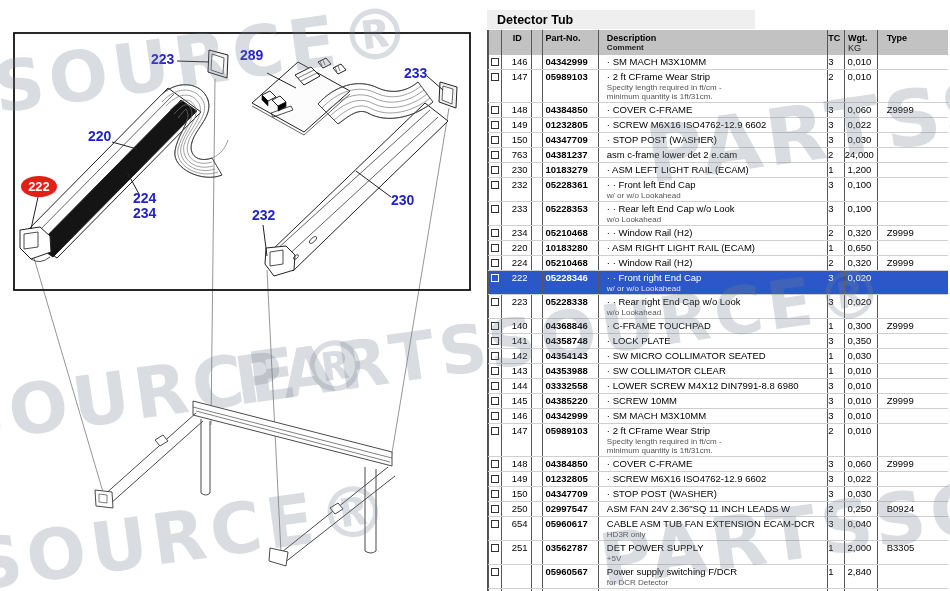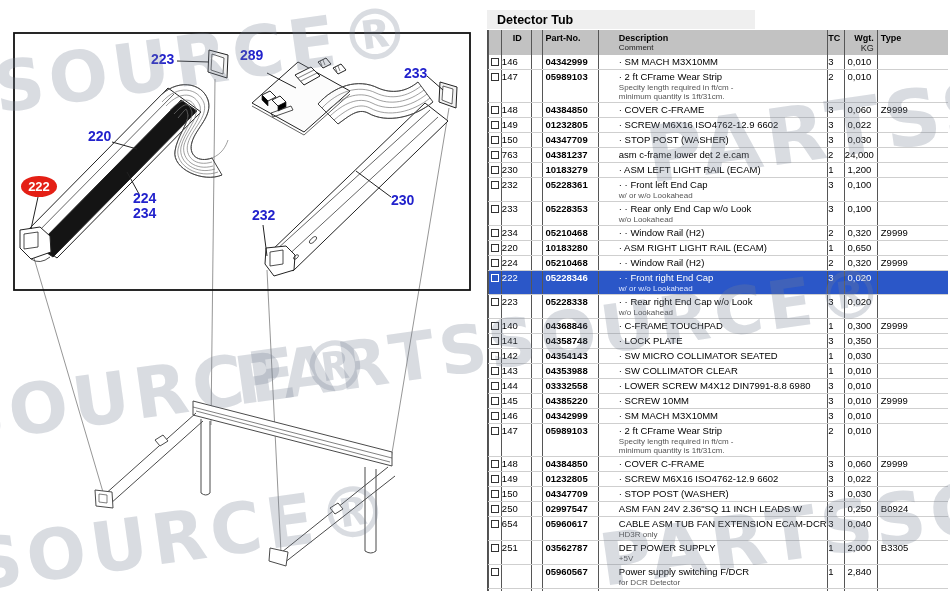--- a/index.html
+++ b/index.html
@@ -24,32 +24,32 @@
              border-radius:50%;color:#fff;font-weight:bold;font-size:13px;text-align:center;
              line-height:21px;z-index:4}
 
   
   .panel{position:absolute;left:487px;top:10px;width:461px;z-index:2}
   .title-strip{width:268px;height:19px;background:#efefef;font-weight:bold;font-size:12.5px;
                padding:3px 0 10px 10px;box-sizing:border-box}
   .ptable{border-left:1px solid #4f4f4f;margin-top:1px}
   .thead{display:flex;background:#c2c2c2;font-weight:bold;font-size:9px}
   .thead .c{padding-top:3px;padding-bottom:2px;min-height:18px}
-  .thead .sub{font-weight:normal;font-size:8px;color:#222;line-height:9px}
+  .thead .sub{font-weight:bold;font-size:8px;color:#222;line-height:9px}
   .thead .sub2{font-size:9px;line-height:10px}
   .trow{display:flex;border-bottom:1px solid #cfcfcf;font-size:9.5px;background:#fff}
   .c{box-sizing:border-box;border-left:1px solid #565656;padding-top:1px;padding-bottom:1px}
   .cb{width:13px}
-  .id{width:30px;text-align:left;padding-right:3px}
+  .id{width:30px;text-align:right;padding-right:3px}
   .sp{width:12px}
   .part{width:56px;font-weight:bold;padding-left:2px}
-  .desc{width:232px;padding-left:20px}
+  .desc{width:232px;padding-left:8px}
   .tc{width:17px;text-align:left}
   .wgt{width:33px;text-align:center;padding-right:3px}
-  .type{width:72px;padding-left:3px}
+  .type{width:72px;padding-left:9px}
   .desc .main{font-weight:normal;line-height:12px}
   .comment{font-size:8px;color:#555;line-height:9px}
   .chk{display:inline-block;width:6px;height:6px;border:1px solid #333;background:#fff;margin:2px 0 0 2px}
   .hl{background:#2b57c8;color:#fff}
   .hl .comment{color:#dde6ff}
   .hl .chk{border-color:#fff;background:transparent}
 </style>
 </head>
 <body>
 
@@ -182,21 +182,21 @@
     <div class="thead">
       <div class="c cb"></div>
       <div class="c id" style="text-align:center;padding-left:5px">ID</div>
       <div class="c sp"></div>
       <div class="c part">Part-No.</div>
       <div class="c desc">
         <div>Description</div>
         <div class="sub">Comment</div>
       </div>
       <div class="c tc">TC</div>
-      <div class="c wgt" style="text-align:right;padding-left:3px">
+      <div class="c wgt" style="text-align:left;padding-left:3px">
         <div>Wgt.</div>
         <div class="sub sub2" style="font-weight:normal">KG</div>
       </div>
       <div class="c type">Type</div>
     </div>
     <div>
         <div class="trow">
           <div class="c cb"><span class="chk"></span></div>
           <div class="c id">146</div>
           <div class="c sp"></div>
@@ -294,21 +294,21 @@
           <div class="c tc">3</div>
           <div class="c wgt">0,100</div>
           <div class="c type"></div>
         </div>
         <div class="trow">
           <div class="c cb"><span class="chk"></span></div>
           <div class="c id">233</div>
           <div class="c sp"></div>
           <div class="c part">05228353</div>
           <div class="c desc">
-            <div class="main">· · Rear only End Cap w/o Look</div>
+            <div class="main">· · Rear left End Cap w/o Look</div>
             <div class="comment">w/o Lookahead</div>
           </div>
           <div class="c tc">3</div>
           <div class="c wgt">0,100</div>
           <div class="c type"></div>
         </div>
         <div class="trow">
           <div class="c cb"><span class="chk"></span></div>
           <div class="c id">234</div>
           <div class="c sp"></div>

